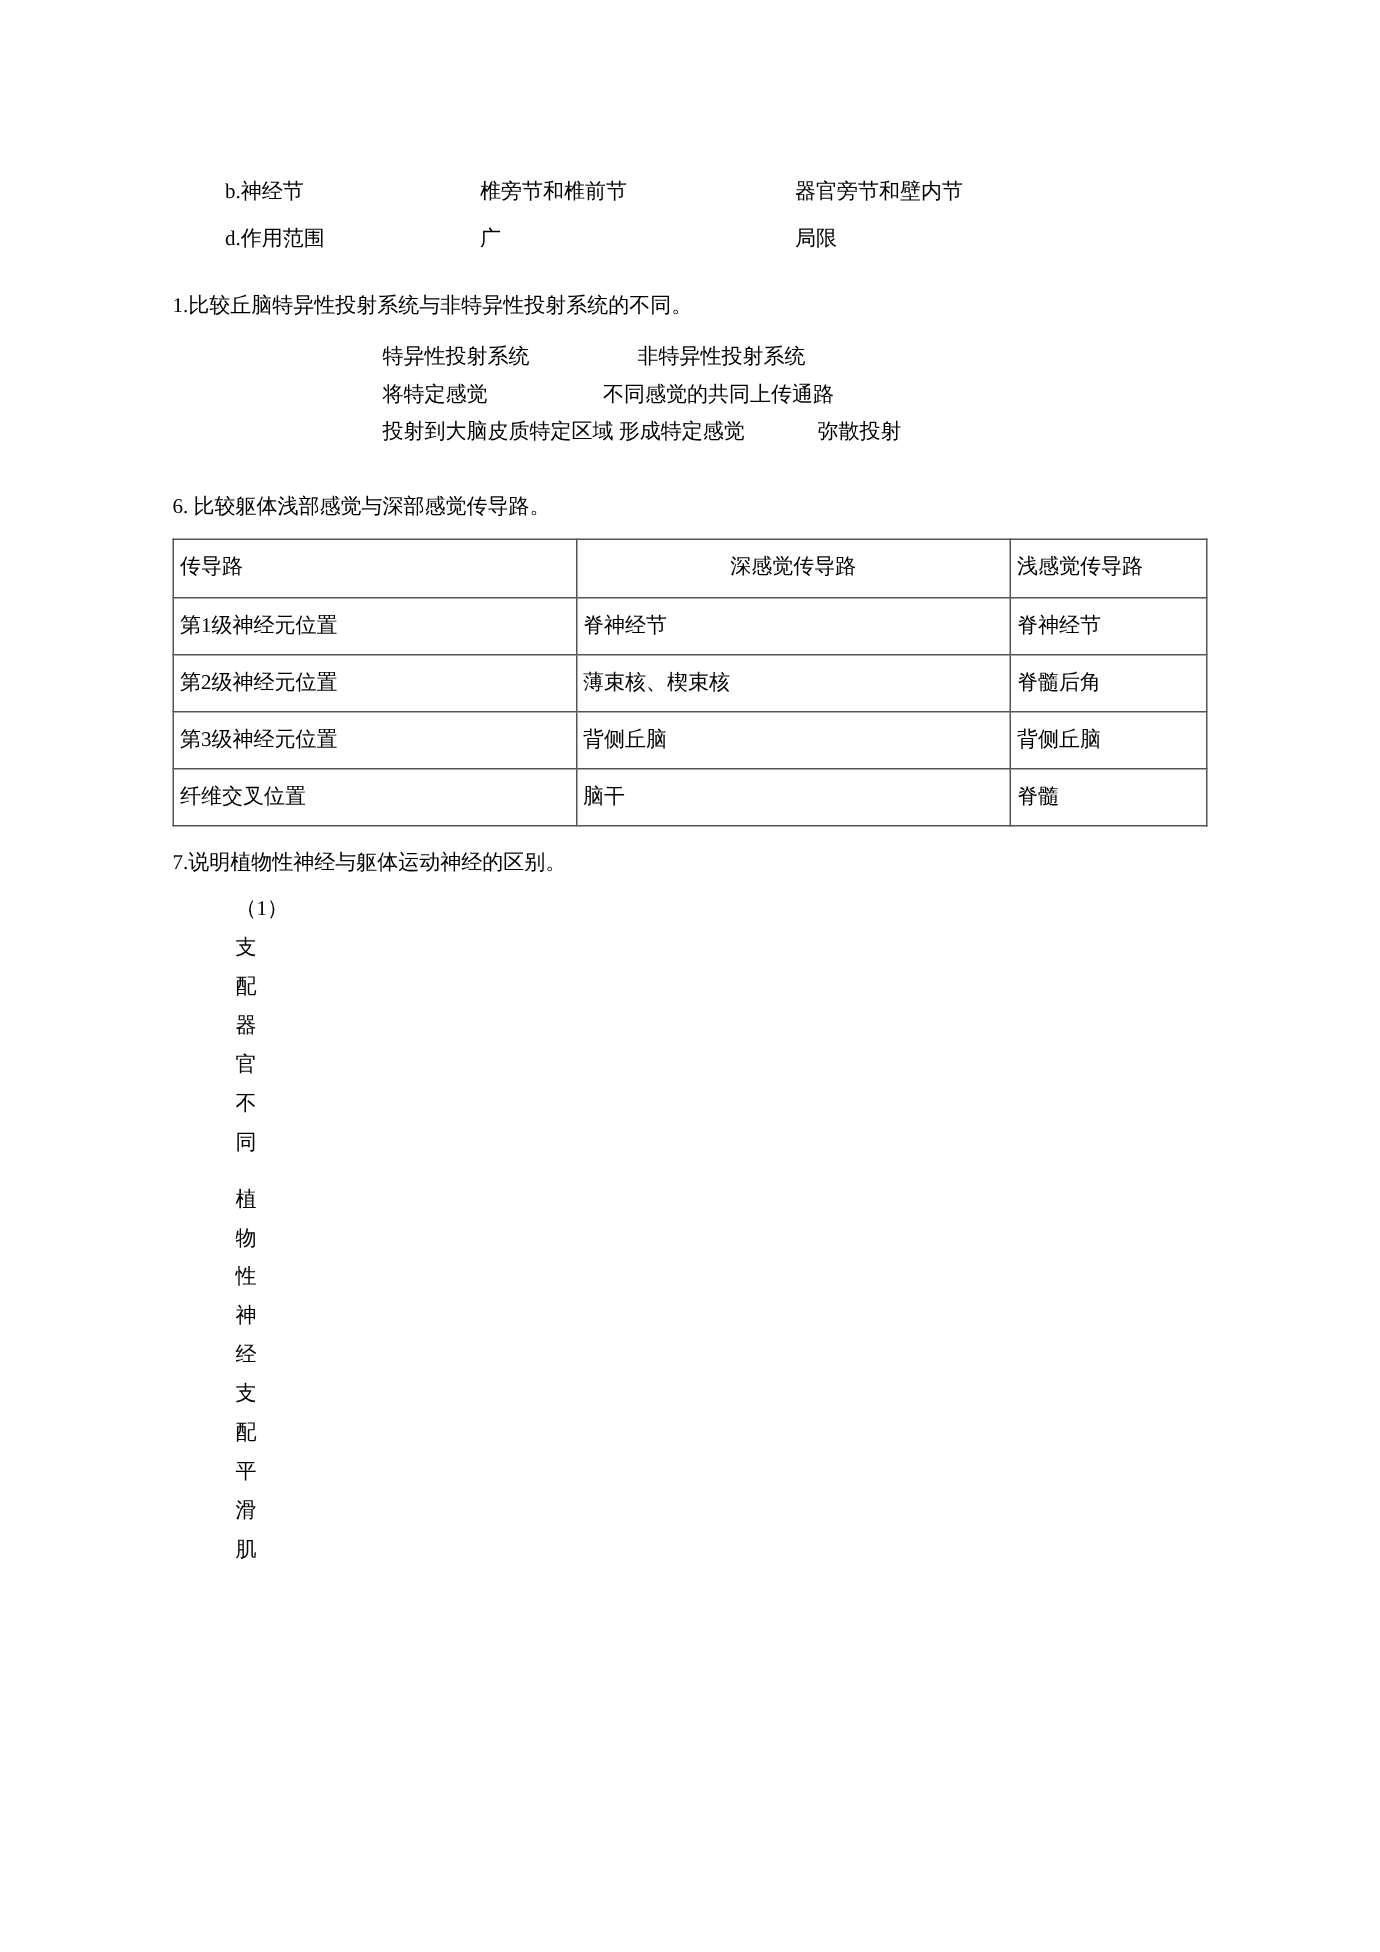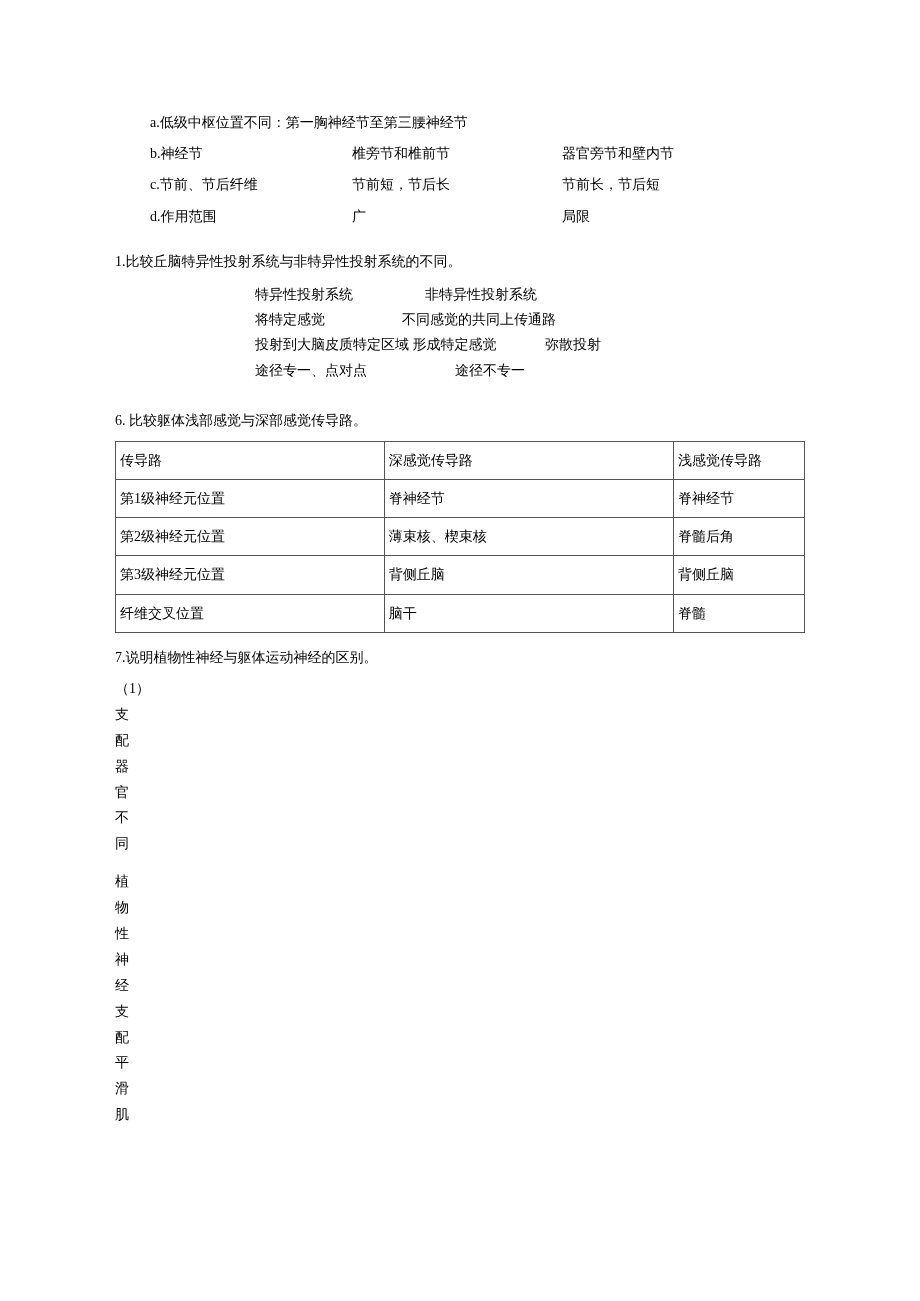--- a/index.html
+++ b/index.html
@@ -11,21 +11,21 @@
       background: #fff;
       padding: 110px 115px 40px 115px;
       width: 920px;
     }
     .row-list { margin-bottom: 20px; }
     .row-item {
       display: flex;
       margin-bottom: 6px;
     }
     .row-item .col1 { width: 170px; }
-    .row-item .col2 { width: 210px; margin-left: 32px; }
+    .row-item .col2 { width: 210px; }
     .row-item .col3 { flex: 1; }
     .indent { margin-left: 35px; }
     .q-heading {
       margin-bottom: 8px;
       margin-top: 13px;
     }
     .proj-block {
       margin-left: 140px;
       margin-bottom: 25px;
     }
@@ -37,48 +37,41 @@
     table {
       border-collapse: collapse;
       width: 100%;
     }
     td {
       border: 1px solid #555;
       padding: 6px 4px;
       vertical-align: top;
     }
     .tcol1 { width: 39%; }
-    .tcol2 { width: 42%; }
+    .tcol2 { width: 42%; text-align: center; }
     .tcol3 { width: 19%; }
     .q7-heading { margin-bottom: 6px; }
     .vertical-block {
+      margin-left: 42px;
       width: 1.05em;
       line-height: 1.85;
       word-break: break-all;
       white-space: pre-wrap;
     }
   </style>
 </head>
 <body>
 
 <div class="row-list indent">
   <div class="row-item">
-    <div class="col1" style="width:380px">
-      <span>a.低级中枢位置不同：</span><span>第一胸神经节至第三腰神经节</span>
-    </div>
   </div>
   <div class="row-item">
     <div class="col1">b.神经节</div>
     <div class="col2">椎旁节和椎前节</div>
     <div class="col3">器官旁节和壁内节</div>
-  </div>
-  <div class="row-item">
-    <div class="col1">c.节前、节后纤维</div>
-    <div class="col2">节前短，节后长</div>
-    <div class="col3">节前长，节后短</div>
   </div>
   <div class="row-item">
     <div class="col1">d.作用范围</div>
     <div class="col2">广</div>
     <div class="col3">局限</div>
   </div>
 </div>
 
 <div class="q-heading">1.比较丘脑特异性投射系统与非特异性投射系统的不同。</div>
 <div class="proj-block">
@@ -86,24 +79,20 @@
     <div class="pc1">特异性投射系统</div>
     <div class="pc2">非特异性投射系统</div>
   </div>
   <div class="proj-row">
     <div class="pc1" style="width:147px">将特定感觉</div>
     <div class="pc2">不同感觉的共同上传通路</div>
   </div>
   <div class="proj-row">
     <div class="pc1" style="width:290px">投射到大脑皮质特定区域 形成特定感觉</div>
     <div class="pc2">弥散投射</div>
-  </div>
-  <div class="proj-row">
-    <div class="pc1" style="width:200px">途径专一、点对点</div>
-    <div class="pc2">途径不专一</div>
   </div>
 </div>
 
 <div class="q-heading">6. 比较躯体浅部感觉与深部感觉传导路。</div>
 <div class="table-wrap">
   <table>
     <tbody>
         <tr>
       <td class="tcol1">传导路</td>
       <td class="tcol2">深感觉传导路</td>

